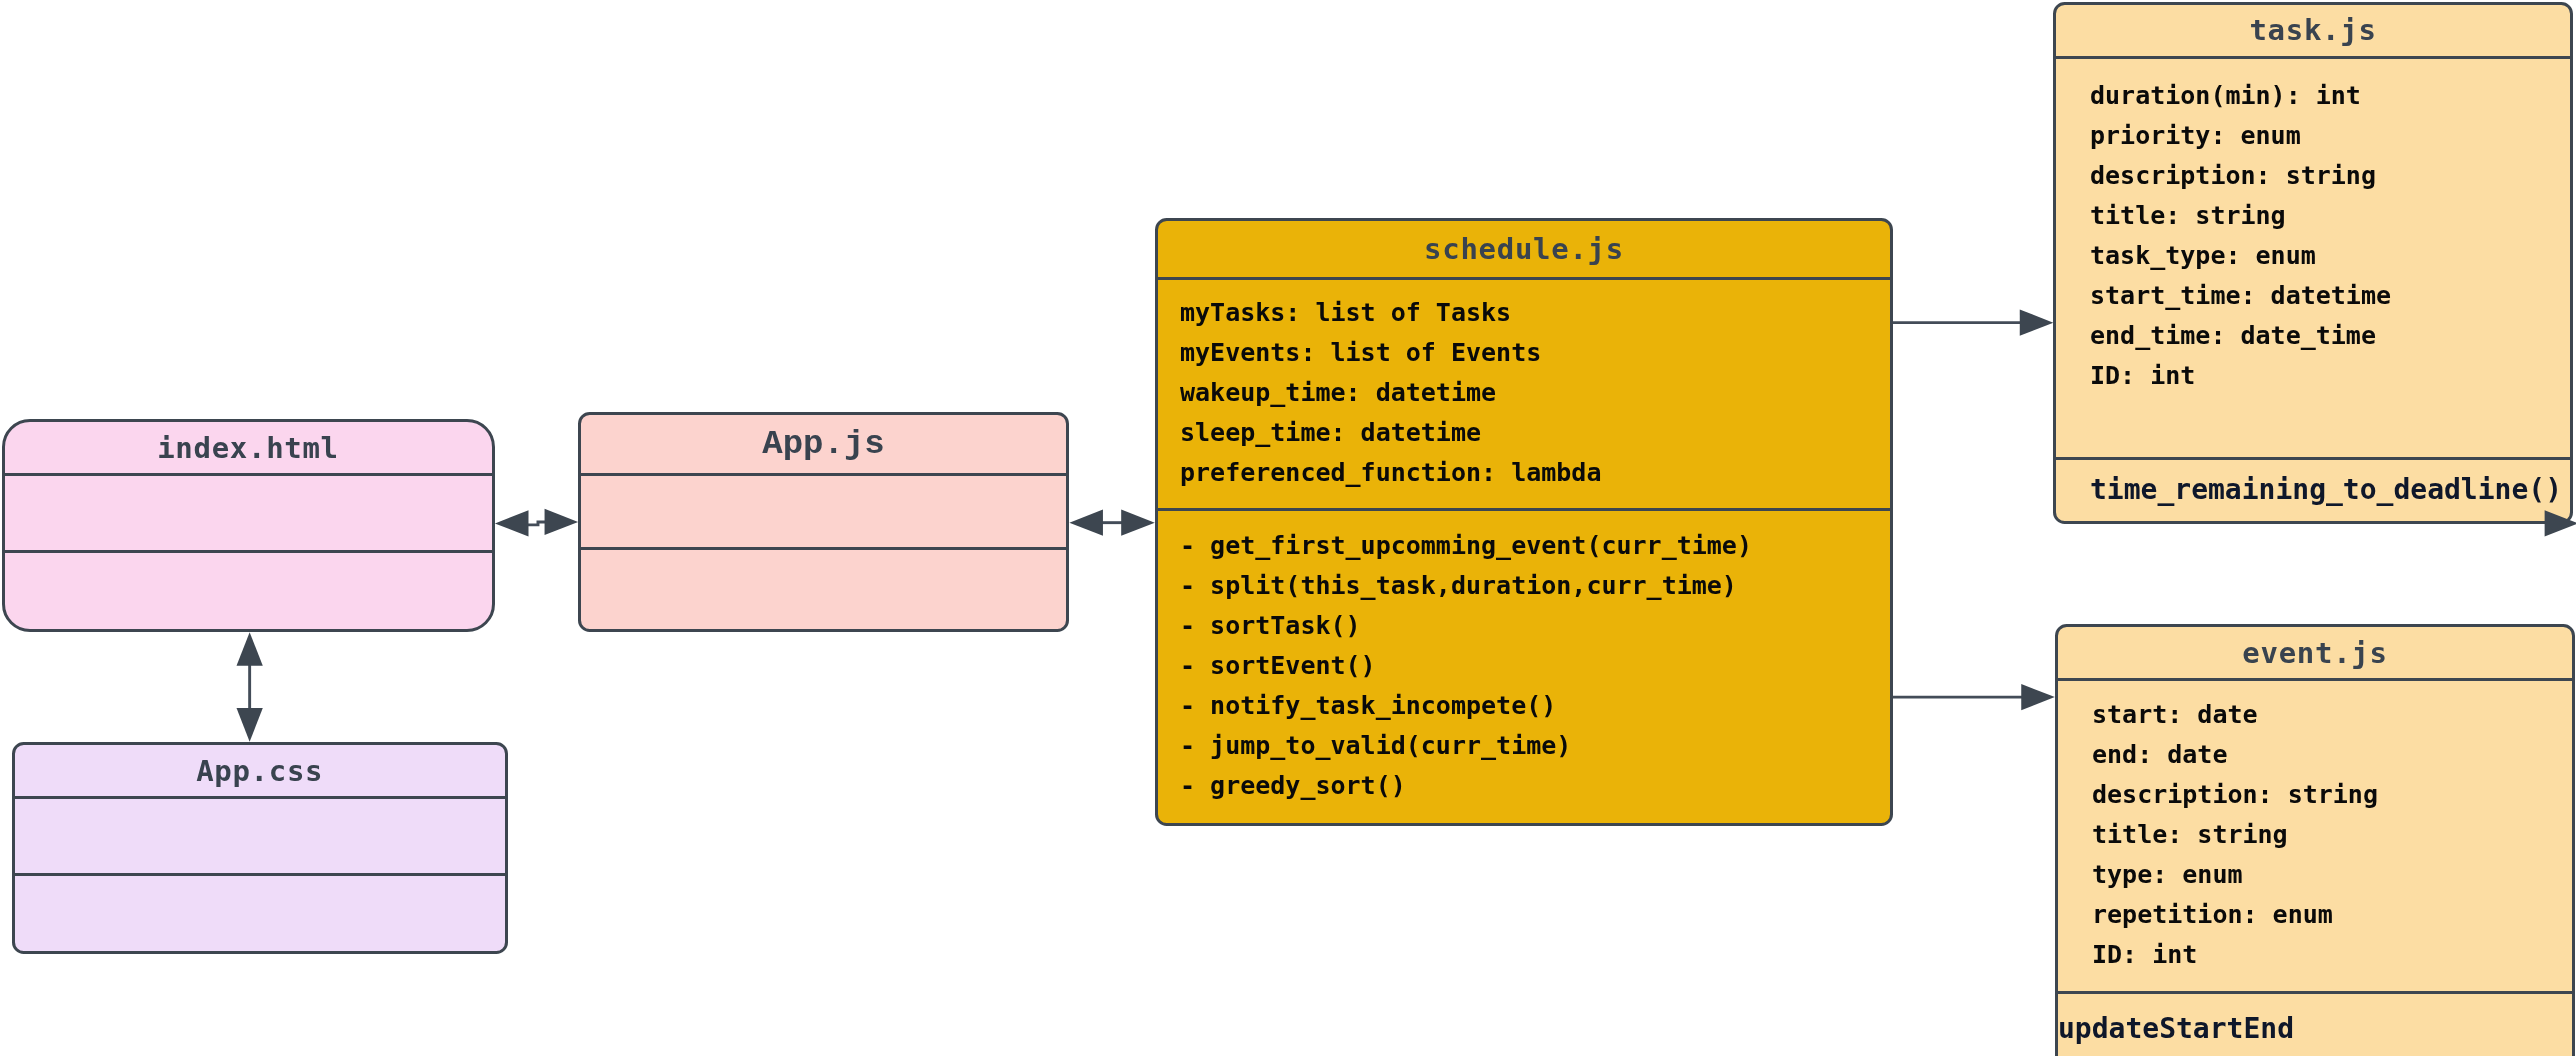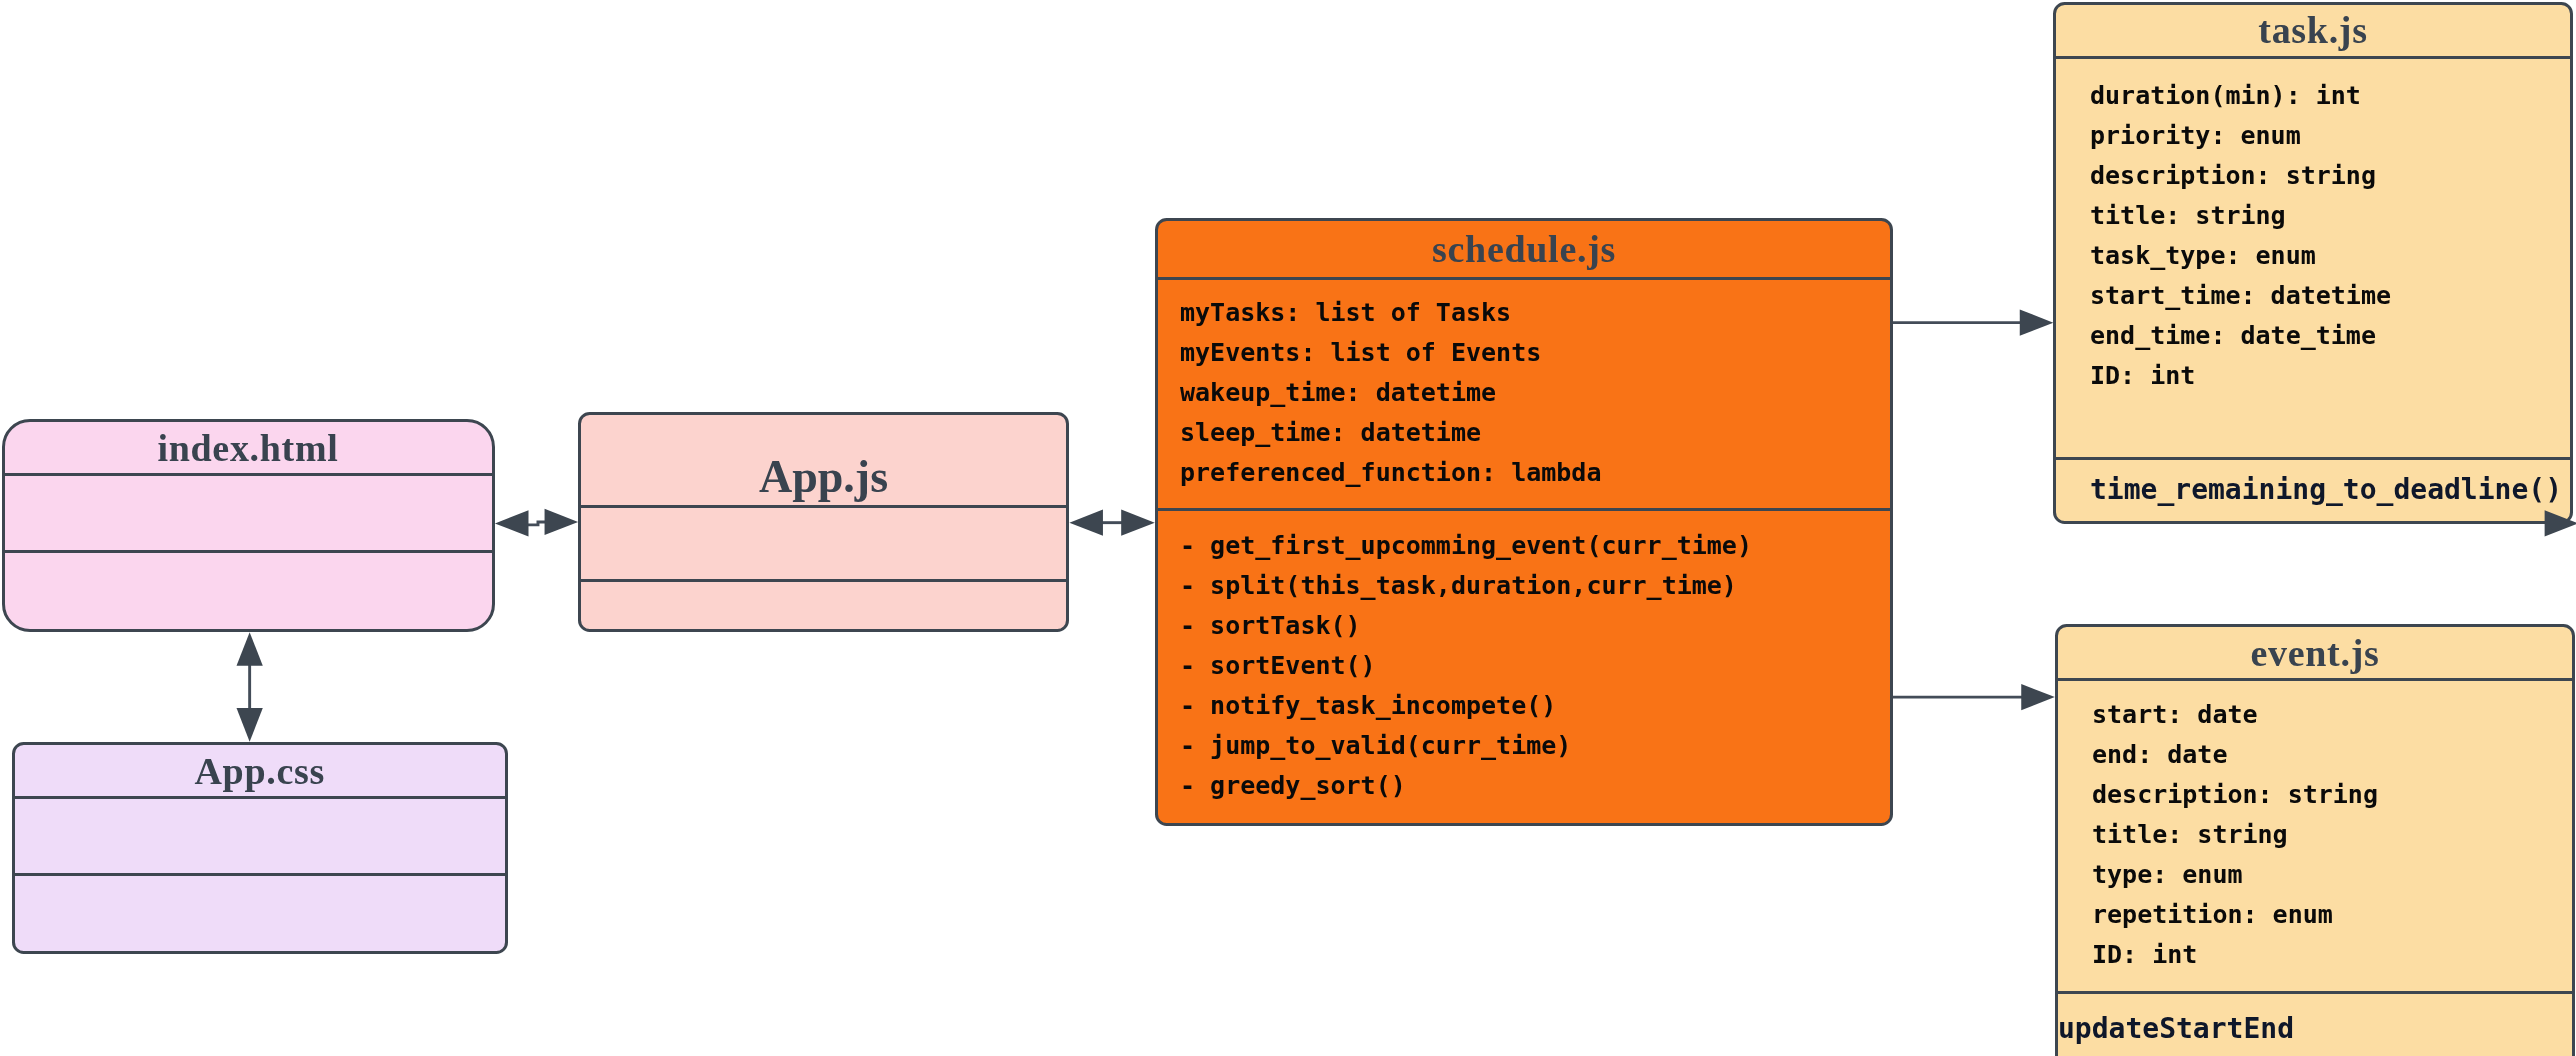--- a/index.html
+++ b/index.html
@@ -17,30 +17,28 @@
     box-sizing:border-box;
     border:3.6px solid #3d4650;
     border-radius:11.7px;
     z-index:1;
   }
   .box-title{
     box-sizing:border-box;
     display:flex;align-items:center;justify-content:center;
     border-bottom:3.6px solid #3d4650;
     font-weight:bold;
-    font-size:38px;
+    font-size:29px;
     color:#39434f;
     letter-spacing:0.7px;
-    font-family:Liberation Serif, serif;
   }
   .box-title.sans{
-    font-family:Liberation Serif, serif;
-    font-size:46px;
+    font-family:Liberation Mono, monospace;
+    font-size:34px;
     letter-spacing:0;
-    margin-top:32px;
   }
   .compartment{
     box-sizing:border-box;
     font-weight:bold;
   }
   .compartment.sep{border-bottom:3.6px solid #3d4650;}
   .line{
     height:40px;
     display:flex;align-items:center;
     font-size:25px;
@@ -106,21 +104,21 @@
     <div class="compartment mid sep"></div>
     <div class="compartment"></div>
   </div>
 
   <div class="uml-box" id="box-app-js" style="background-color: rgb(252, 211, 206);">
     <div class="box-title sans">App.js</div>
     <div class="compartment mid sep"></div>
     <div class="compartment"></div>
   </div>
 
-  <div class="uml-box" id="box-schedule-js" style="background-color: #f97316;">
+  <div class="uml-box" id="box-schedule-js" style="background-color: #eab308;">
     <div class="box-title">schedule.js</div>
     <div class="compartment attrs sep">
       <div class="line">myTasks: list of Tasks</div>
       <div class="line">myEvents: list of Events</div>
       <div class="line">wakeup_time: datetime</div>
       <div class="line">sleep_time: datetime</div>
       <div class="line">preferenced_function: lambda</div>
     </div>
     <div class="compartment methods">
       <div class="line">- get_first_upcomming_event(curr_time)</div>

